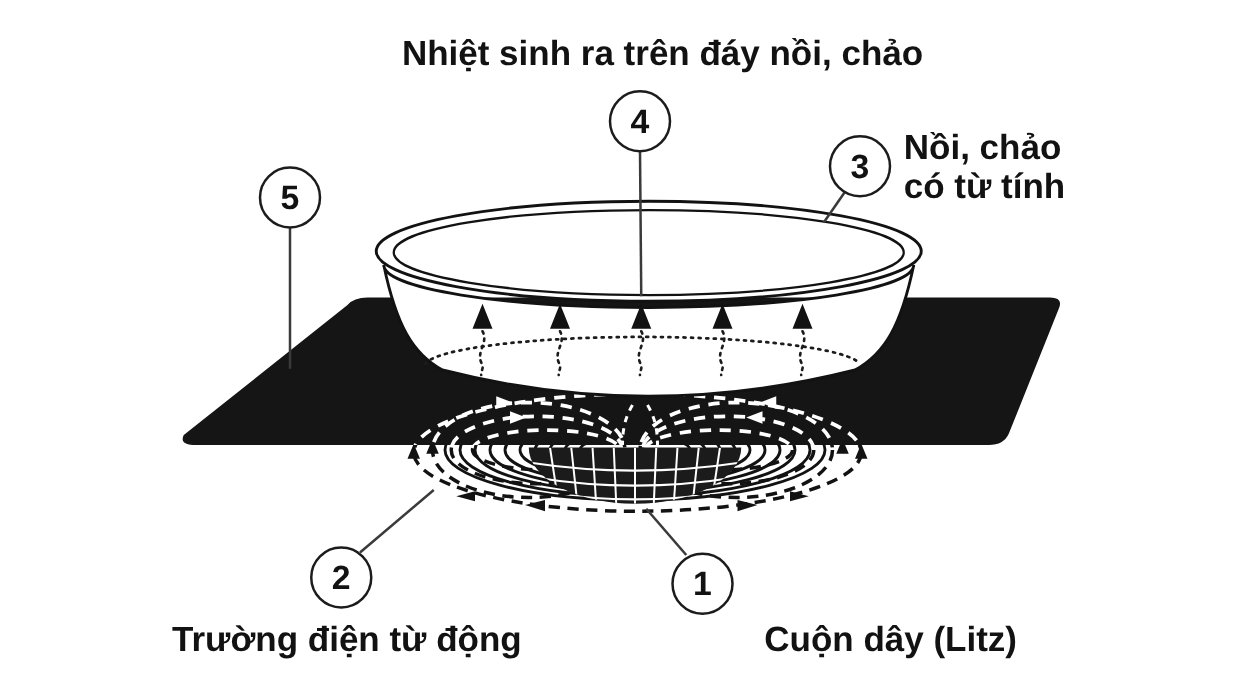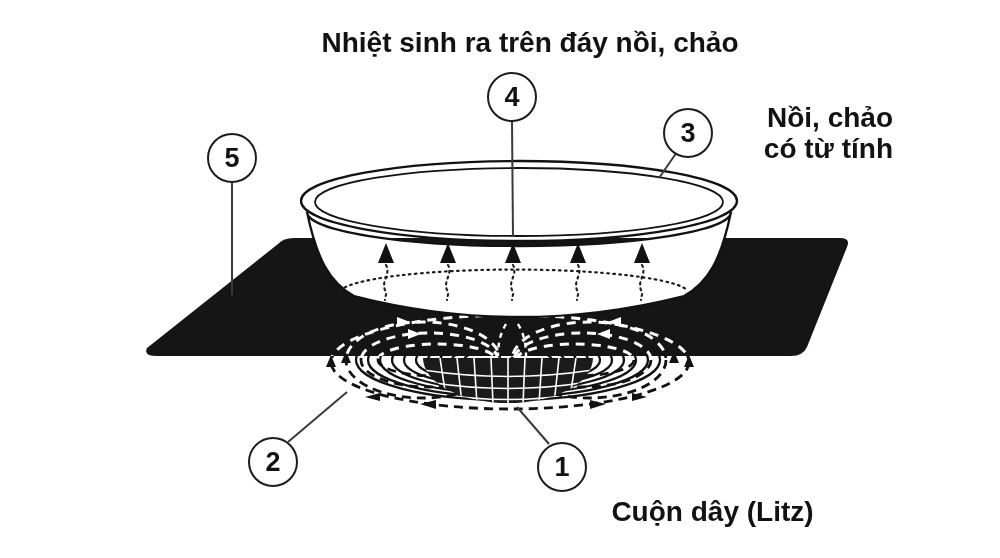--- a/index.html
+++ b/index.html
@@ -1,20 +1,20 @@
 <!DOCTYPE html>
 <html><head>
 <meta charset="utf-8">
 <style>
   html,body{margin:0;padding:0;background:#ffffff;}
   .stage{position:relative;width:1000px;height:558px;background:#fff;overflow:hidden;
          font-family:"Liberation Sans",sans-serif;color:#121212;padding-left:44px;}
   .stage svg{position:absolute;left:0;top:0;}
   .lbl{position:absolute;font-weight:700;font-size:28px;line-height:31px;color:#121212;
-       white-space:pre-line;text-align:right;}
+       white-space:pre-line;}
   .lbl.center{text-align:center;}
   .co{position:absolute;width:46px;height:46px;border:2.5px solid #1c1c1c;border-radius:50%;
       background:#fff;display:flex;align-items:center;justify-content:center;
       font-weight:700;font-size:27px;color:#121212;z-index:5;}
 </style>
 </head>
 <body>
 
 <div class="stage">
 
@@ -132,20 +132,21 @@
       <path d="M 232 181 L 232 295"></path>
       <path d="M 677 152 L 659 178"></path>
       <path d="M 288 442 L 347 392"></path>
       <path d="M 549 444 L 517 407"></path>
     </g>
   </svg>
 
   <div class="lbl center" style="left:295px;top:27px;width:470px;">Nhiệt sinh ra trên đáy nồi, chảo</div>
   <div class="lbl" style="left:723px;top:102px;width:170px;">Nồi, chảo
 có từ tính</div>
+  <div class="lbl center" style="left:115px;top:496px;width:325px;">Trường điện từ động</div>
   <div class="lbl center" style="left:570px;top:496px;width:285px;">Cuộn dây (Litz)</div>
 
   <div class="co" style="left:487px;top:72px;">4</div>
   <div class="co" style="left:207px;top:133px;">5</div>
   <div class="co" style="left:663px;top:108px;">3</div>
   <div class="co" style="left:248px;top:437px;">2</div>
   <div class="co" style="left:537px;top:442px;">1</div>
 </div>
 
 </body></html>

